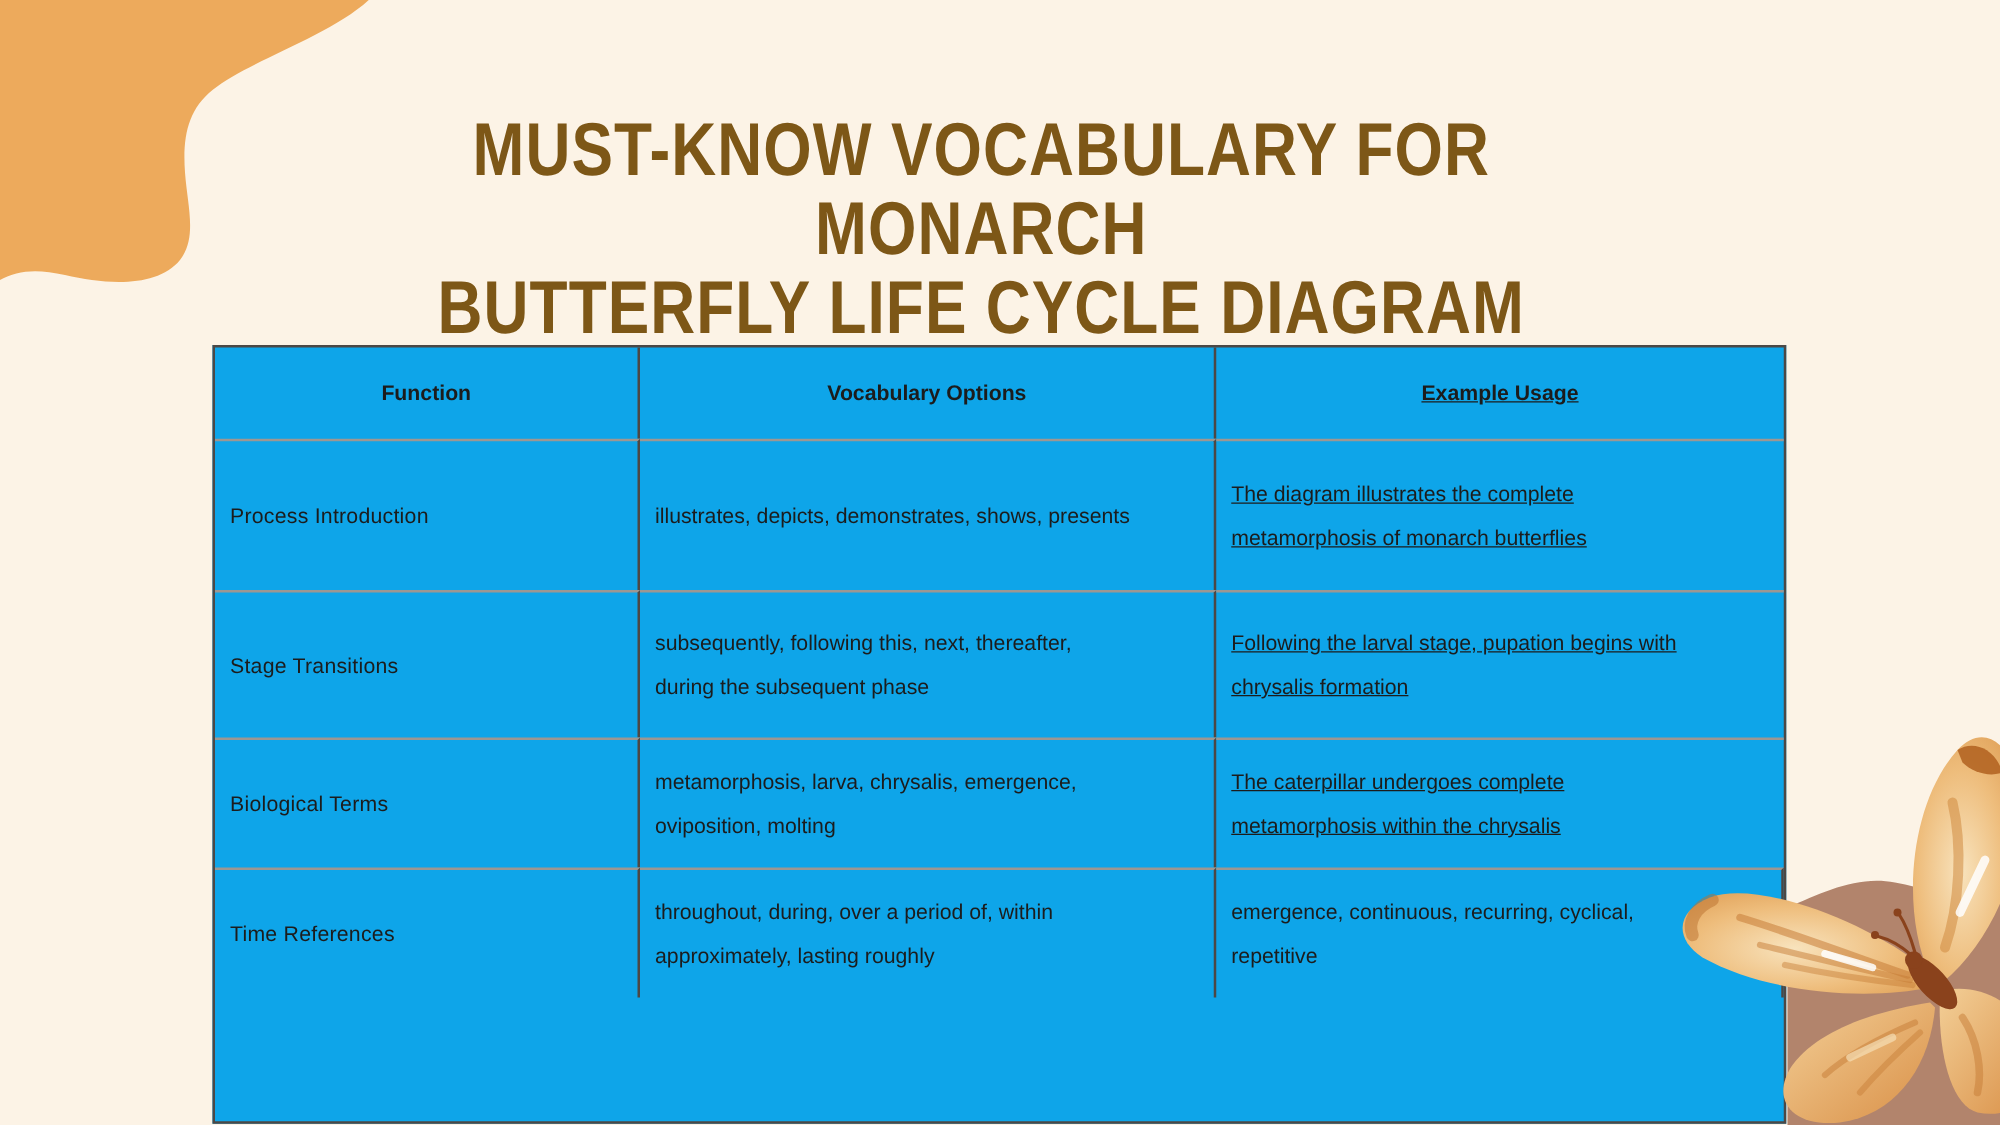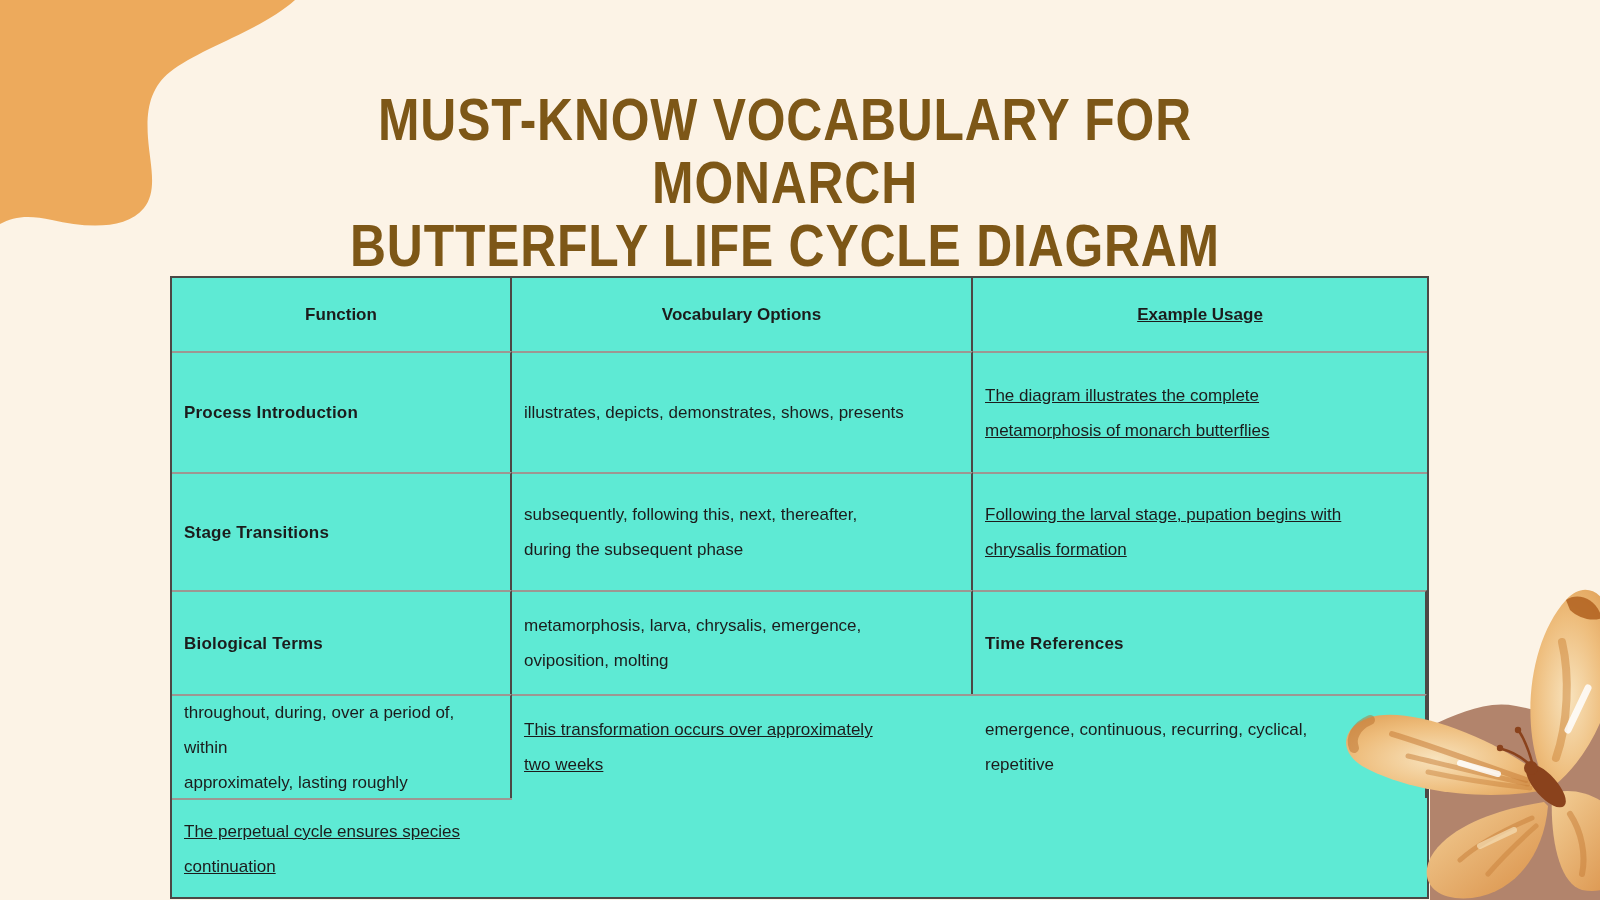--- a/index.html
+++ b/index.html
@@ -37,42 +37,42 @@
     transform-origin:center;
   }
   
   .vocab-table{
     position:absolute;
     left:170px; top:276px;
     width:1259px; height:623px;
     display:grid;
     grid-template-columns:340px 461px 1fr;
     grid-template-rows:73px 121px 118px 104px 104px 1fr;
-    background:#5eead4;
+    background:#0ea5e9;
     border:2px solid var(--border-dark);
   }
   .cell{
     border-right:2px solid var(--border-dark);
     border-top:2px solid var(--border-light);
     display:flex;
     align-items:center;
     padding:0 12px;
     font-size:17px;
     line-height:35px;
     white-space:pre-line;
     overflow:hidden;
   }
   .cell.last-col{border-right:none;text-decoration:underline;}
   .cell.header{
     border-top:none;
     justify-content:center;
     font-weight:bold;
     white-space:nowrap;
   }
-  .cell.func{font-weight:bold;letter-spacing:.2px;}
+  .cell.func{font-weight:normal;letter-spacing:.2px;}
 </style>
 </head>
 <body>
 
 <svg class="blob-svg" viewBox="0 0 320 250" aria-hidden="true">
   <path d="M0,0 L295,0 C262,30 200,48 170,72 C150,88 146,110 148,138 C150,165 158,190 144,208 C126,230 86,228 52,220 C30,215 14,216 0,224 Z" fill="#edaa5c"></path>
 </svg>
 
 <div class="title">
   <div>MUST-KNOW VOCABULARY FOR MONARCH</div>
@@ -95,30 +95,29 @@
 
   <div class="cell func">Stage Transitions</div>
   <div class="cell">subsequently, following this, next, thereafter,
 during the subsequent phase</div>
   <div class="cell last-col">Following the larval stage, pupation begins with
 chrysalis formation</div>
 
   <div class="cell func">Biological Terms</div>
   <div class="cell">metamorphosis, larva, chrysalis, emergence,
 oviposition, molting</div>
+  <div class="cell last-col">The caterpillar undergoes complete
+metamorphosis within the chrysalis</div>
 
   <div class="cell func">Time References</div>
   <div class="cell">throughout, during, over a period of, within
 approximately, lasting roughly</div>
-  <div class="cell last-col">This transformation occurs over approximately
-two weeks</div>
 
   <div class="cell">emergence, continuous, recurring, cyclical,
 repetitive</div>
-  <div class="cell last-col">The perpetual cycle ensures species continuation</div>
 </div>
 
 <svg class="butterfly-svg" viewBox="0 0 270 322" aria-hidden="true">
   <defs>
     <radialGradient id="wingA" cx="45%" cy="55%" r="75%">
       <stop offset="0%" stop-color="#f8e3bd"></stop>
       <stop offset="55%" stop-color="#eebd7c"></stop>
       <stop offset="100%" stop-color="#dd9a4f"></stop>
     </radialGradient>
     <linearGradient id="wingB" x1="0" y1="0" x2="1" y2="1">

